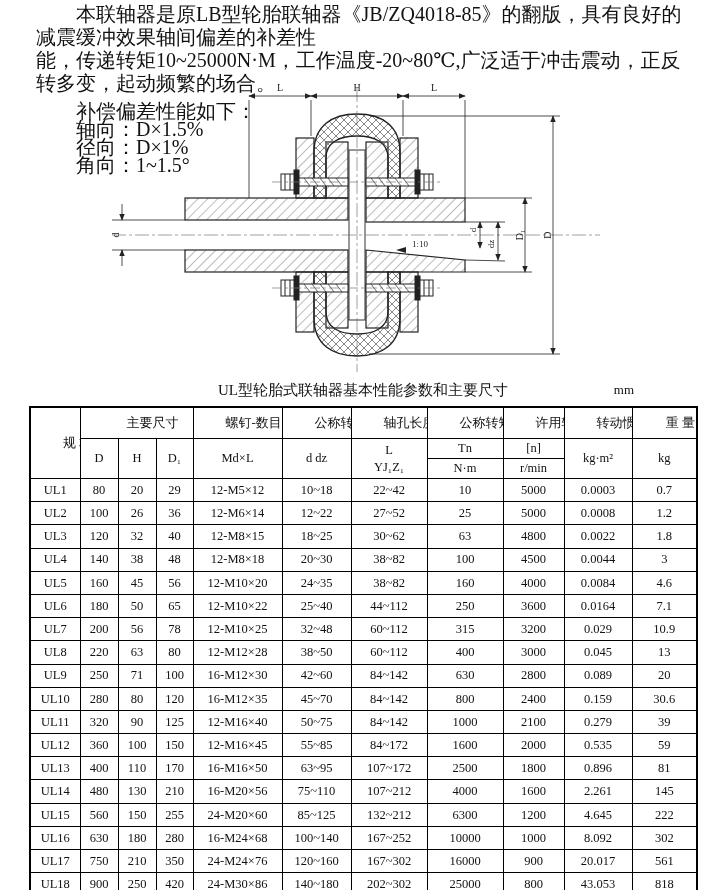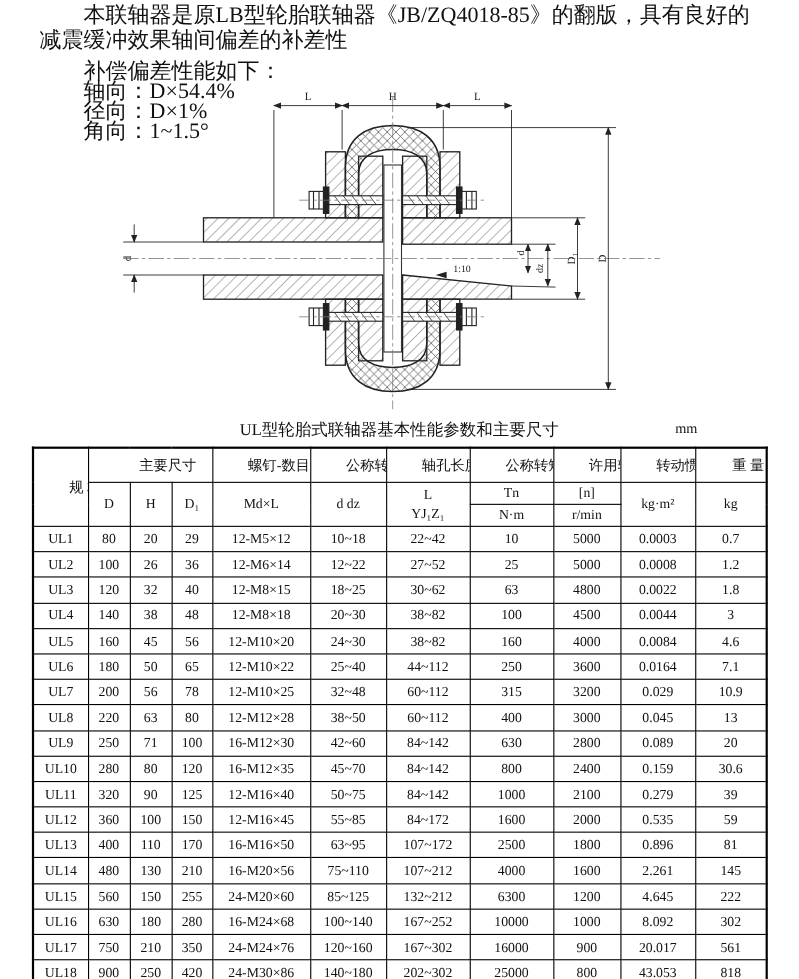--- a/index.html
+++ b/index.html
@@ -32,22 +32,23 @@
   table.spec thead tr.h2 th{height:19px;}
   table.spec thead tr.h3 th{height:19px;margin-left:39px;}
   table.spec tbody td{height:22.2px;}
   .twoLine div{line-height:17px;}
 </style>
 </head>
 <body>
 
 <div class="intro">
   <div class="l1">本联轴器是原LB型轮胎联轴器《JB/ZQ4018-85》的翻版，具有良好的减震缓冲效果轴间偏差的补差性</div>
+  <div class="l2">能，传递转矩10~25000N·M，工作温度-20~80℃,广泛适于冲击震动，正反转多变，起动频繁的场合。</div>
   <div class="sub first">补偿偏差性能如下：</div>
-  <div class="sub">轴向：D×54.4%</div>
+  <div class="sub">轴向：D×1.5%</div>
   <div class="sub">径向：D×1%</div>
   <div class="sub">角向：1~1.5°</div>
 </div>
 
 <div class="drawing-wrap">
 <svg width="515" height="302" viewBox="95 78 515 302">
   <defs>
     <pattern id="hatch" width="7" height="7" patternUnits="userSpaceOnUse" patternTransform="rotate(45)">
       <line x1="0" y1="0" x2="0" y2="7" stroke="#555" stroke-width="0.8"></line>
     </pattern>
@@ -265,21 +266,21 @@
         <td>4500</td>
         <td>0.0044</td>
         <td>3</td>
       </tr>
       <tr>
         <td>UL5</td>
         <td>160</td>
         <td>45</td>
         <td>56</td>
         <td>12-M10×20</td>
-        <td>24~30</td>
+        <td>24~35</td>
         <td>38~82</td>
         <td>160</td>
         <td>4000</td>
         <td>0.0084</td>
         <td>4.6</td>
       </tr>
       <tr>
         <td>UL6</td>
         <td>180</td>
         <td>50</td>

